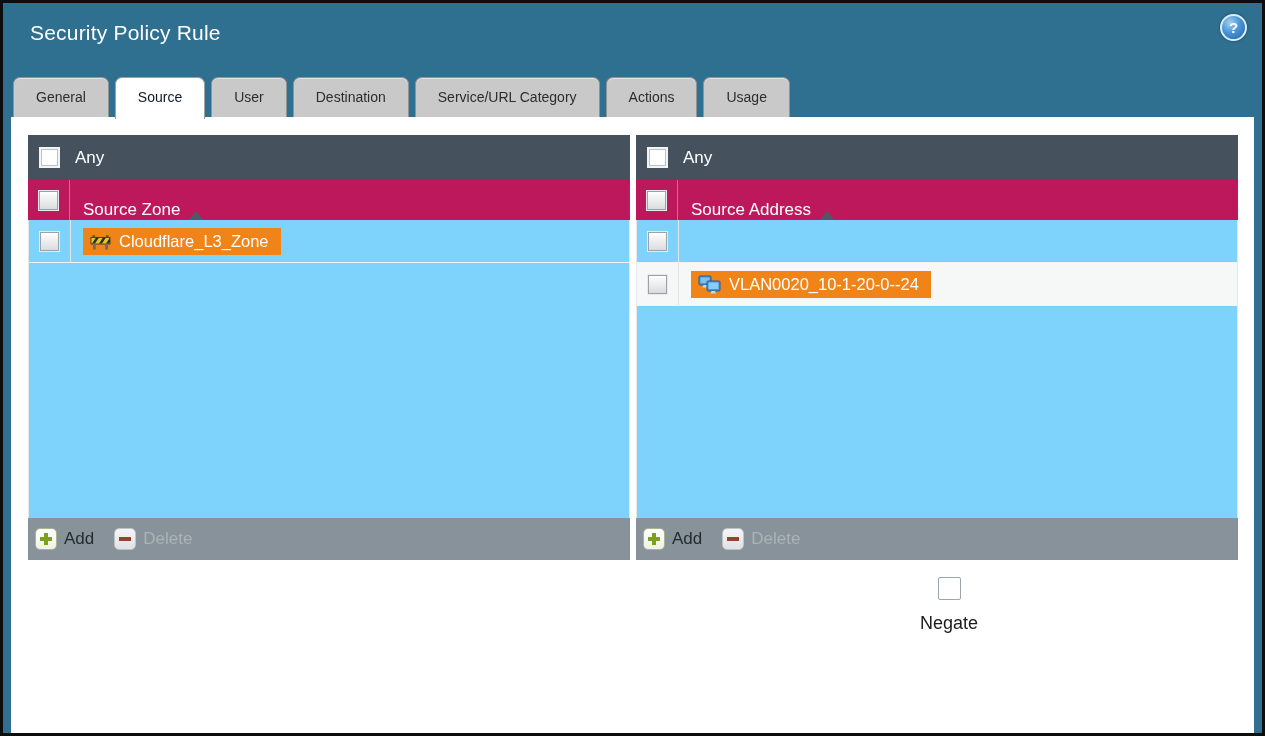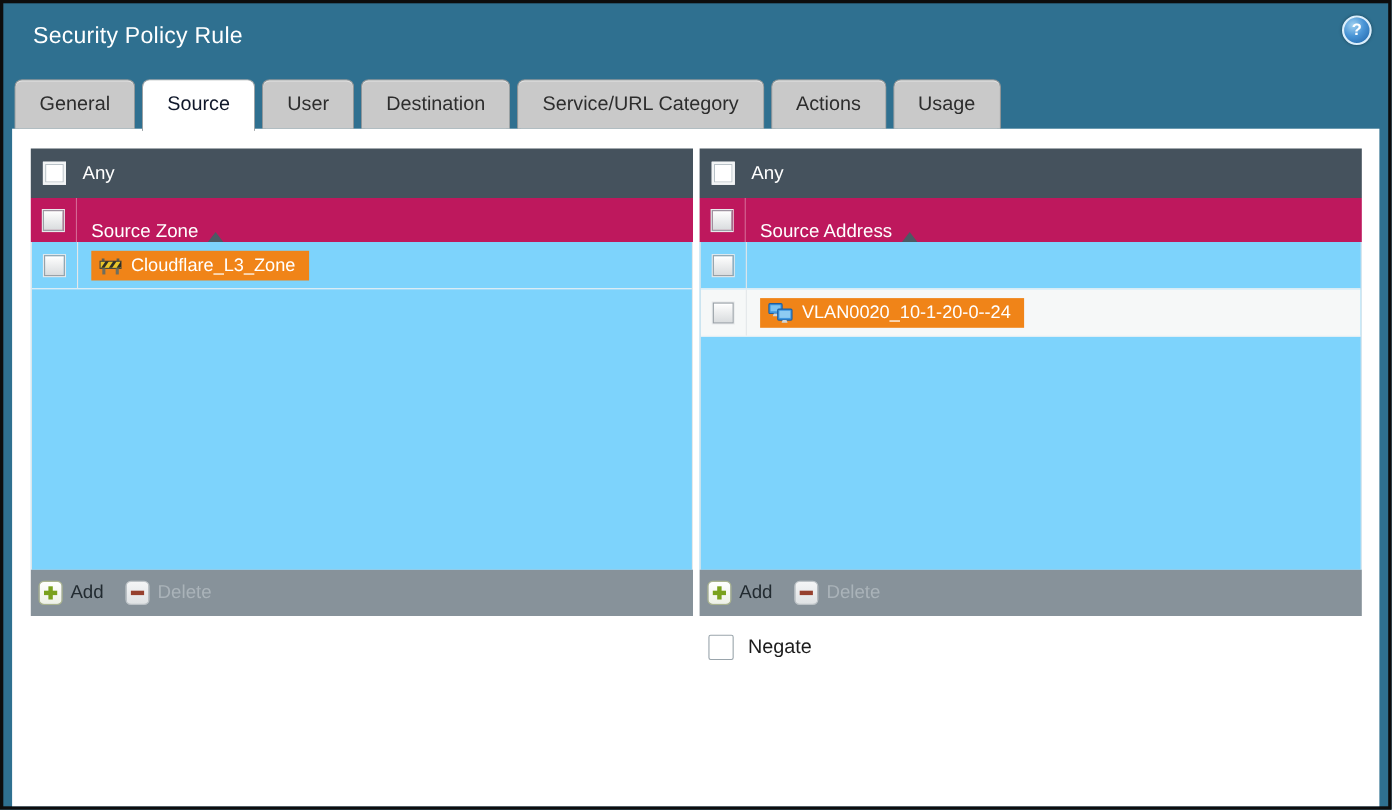--- a/index.html
+++ b/index.html
@@ -43,21 +43,21 @@
     gap:6px;
     position:relative;
     z-index:2;
   }
   .tab {
     background:#c9c9c9;
     border:1px solid #8f9496;
     border-bottom:none;
     border-radius:7px 7px 0 0;
     padding:11px 22px 12px 22px;
-    font-size:18px; color:#2d2d2d;
+    font-size:14px; color:#2d2d2d;
     cursor:pointer;
     white-space:nowrap;
     box-shadow:inset 0 1px 0 #e4e4e4;
   }
   .tab.active {
     background:#ffffff;
     color:#0f172a;
     border-color:#9aa0a3;
     padding-bottom:14px;
     margin-bottom:-2px;
@@ -177,21 +177,21 @@
   .plus-glyph::before, .plus-glyph::after {
     content:""; position:absolute; background:#7aa11d;
   }
   .plus-glyph::before { left:4px; top:0; width:4px; height:12px; }
   .plus-glyph::after  { left:0; top:4px; width:12px; height:4px; }
   .minus-glyph { width:12px; height:4px; background:#96402e; }
   
   .negate-row {
     display:flex; align-items:center; gap:13px;
     margin:17px 0 0 633px;
-    font-size:18px; color:#1c1c1c;
+    font-size:18px; color:#1c1c1c;flex-direction:column;
   }
   .cb-plain {
     width:23px; height:23px;
     background:#ffffff;
     border:1px solid #9aa5ac;
     border-radius:2px;
     cursor:pointer;
   }
   
   .dialog-footer {

